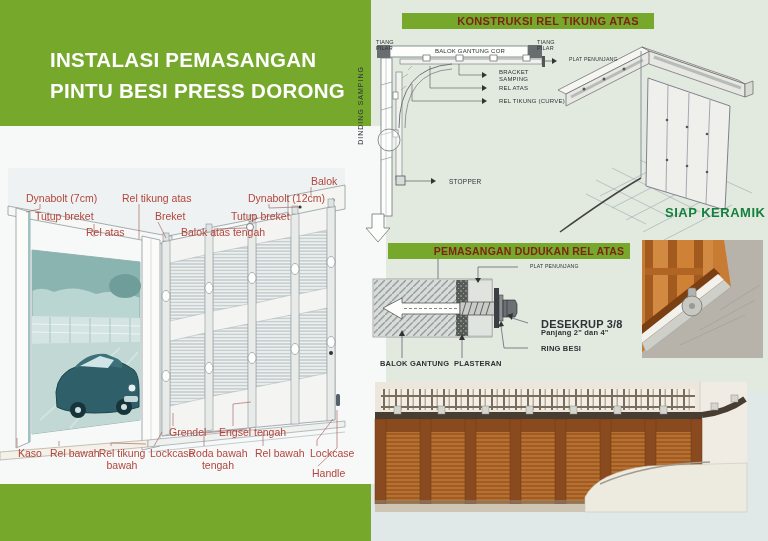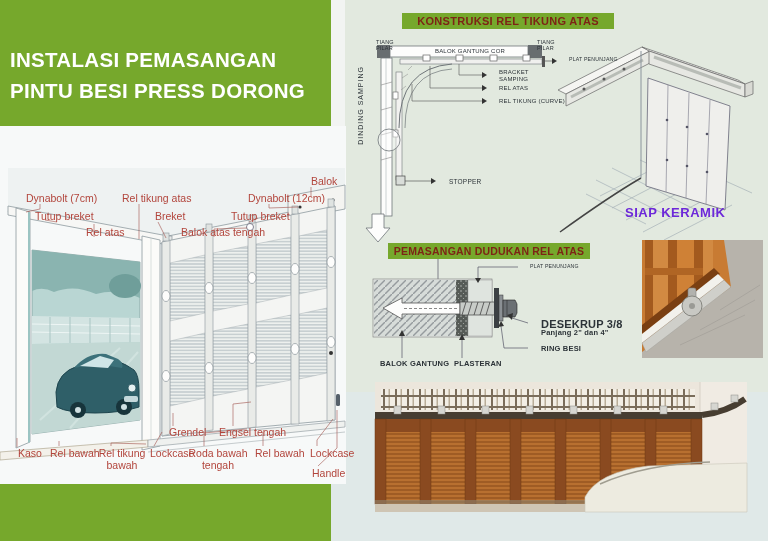--- a/index.html
+++ b/index.html
@@ -2,38 +2,38 @@
 <html style="--green: #76a82c; --hdr: #7d2415; --door-red: #b2453c; --tech: #2c3338;"><head>
 <meta charset="utf-8">
 <style>
   :root{
     --green:#76a82c; --hdr:#7d2415; --door-red:#b2453c; --tech:#2c3338;
     --sage:#e2e9df; --blue:#e0e9e8;
   }
   html,body{margin:0;padding:0;}
   body{width:768px;height:541px;position:relative;overflow:hidden;
        background:#f2f4f2;font-family:"Liberation Sans",sans-serif;}
-  .abs{position:absolute;}
+  .abs{position:absolute;padding-left:40px;}
   .panel-sage{left:345px;top:0;width:423px;height:392px;background:var(--sage);}
   .panel-blue{left:330px;top:392px;width:438px;height:149px;background:var(--blue);}
   .left-canvas{left:0;top:126px;width:346px;height:358px;background:#f7f9f9;}
   .banner{background:var(--green);}
   .banner-top{left:0;top:0;width:331px;height:126px;}
   .banner-bottom{left:0;top:484px;width:331px;height:57px;}
   .title-block{left:10px;top:44px;width:312px;color:#ffffff;
     font-weight:bold;font-size:20.5px;line-height:31px;letter-spacing:.3px;}
   .hdr{background:var(--green);color:var(--hdr);font-weight:bold;text-align:center;
        font-family:"Liberation Sans",sans-serif;}
   .hdr1{left:402px;top:13px;width:212px;height:16px;font-size:11px;line-height:16px;letter-spacing:.3px;}
   .hdr2{left:388px;top:243px;width:202px;height:16px;font-size:10.5px;line-height:16px;letter-spacing:.2px;}
   .lbl{position:absolute;white-space:pre-line;line-height:1.12;z-index:5;padding-left:10px;}
   .lbl-red{color:var(--door-red);font-size:10.5px;}
   .lbl-tech{color:var(--tech);font-size:6px;letter-spacing:.2px;}
   .caption-keramik{left:625px;top:205px;font-size:13px;font-weight:bold;
-    color:#6d28d9;letter-spacing:.5px;z-index:5;}
+    color:#15803d;letter-spacing:.5px;z-index:5;}
   svg{position:absolute;left:0;top:0;z-index:2;}
 </style>
 </head>
 <body>
 
 <div class="abs panel-sage"></div>
 <div class="abs panel-blue"></div>
 <div class="abs left-canvas"></div>
 <div class="abs banner banner-top">
   <div class="abs title-block">

